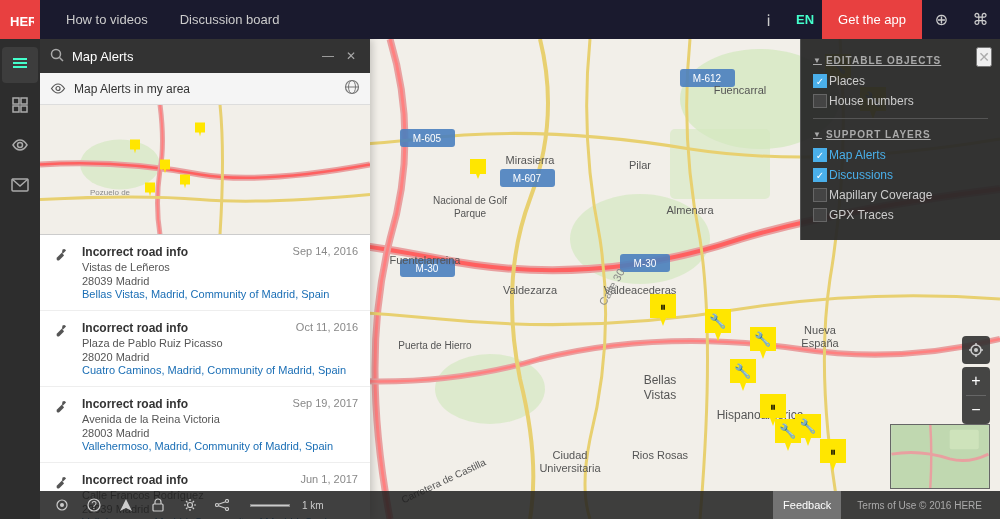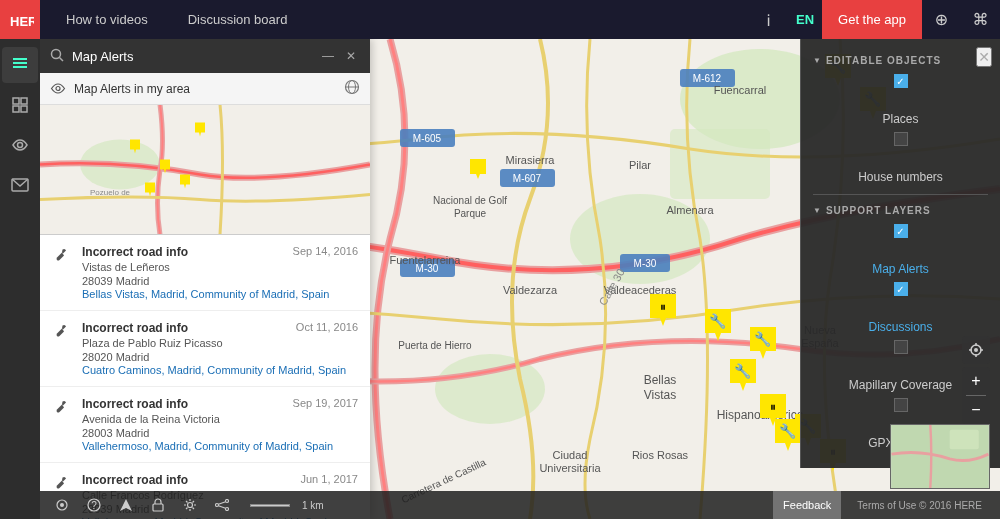--- a/index.html
+++ b/index.html
@@ -7,21 +7,21 @@
 
     
     .top-nav {
       position: absolute; top: 0; left: 0; width: 1000px; height: 39px;
       background: #1a1a2e; display: flex; align-items: center; z-index: 100;
     }
     .nav-logo {
       width: 40px; height: 39px; background: #e84040; display: flex; align-items: center; justify-content: center;
       color: white; font-weight: bold; font-size: 14px; flex-shrink: 0;
     }
-    .nav-links { display: flex; align-items: flex-start; flex: 1; padding-left: 10px; gap: 8px; }
+    .nav-links { display: flex; align-items: flex-start; flex: 1; padding-left: 10px; }
     .nav-link {
       color: #ccc; font-size: 13px; padding: 0 16px; cursor: pointer; height: 39px;
       display: flex; align-items: center;
     }
     .nav-right { display: flex; align-items: center; margin-left: auto; }
     .nav-icon-btn {
       width: 39px; height: 39px; display: flex; align-items: center; justify-content: center;
       color: #ccc; cursor: pointer; font-size: 16px;
     }
     .nav-lang {
@@ -103,25 +103,25 @@
     .right-panel {
       position: absolute; top: 0; right: 0; width: 200px;
       background: rgba(40,40,40,0.95); z-index: 10; padding: 12px;
       border-left: 1px solid #555;
     }
     .right-panel-close {
       position: absolute; top: 8px; right: 8px; color: #aaa; cursor: pointer; font-size: 14px;
     }
     .section-title {
       color: #aaa; font-size: 10px; font-weight: bold; letter-spacing: 1px;
-      margin-bottom: 8px; margin-top: 4px; display: flex; align-items: center; gap: 4px;
+      margin-bottom: 8px; margin-top: 4px; display: flex; align-items: center; gap: 4px; text-decoration: underline;
     }
     .section-title::before { content: '▼'; font-size: 8px; }
     .checkbox-row {
-      display: flex; align-items: center; gap: 24px; margin-bottom: 6px; cursor: pointer; flex-direction: column;
+      display: flex; align-items: center; gap: 2px; margin-bottom: 6px; cursor: pointer;
     }
     .cb {
       width: 14px; height: 14px; border: 1px solid #666; background: #444;
       display: flex; align-items: center; justify-content: center; flex-shrink: 0;
     }
     .cb.checked { background: #4aafea; border-color: #4aafea; }
     .cb.checked::after { content: '✓'; color: white; font-size: 10px; }
     .cb-label { color: #ccc; font-size: 12px; }
     .cb-label.map-alerts { color: #4aafea; }
     .cb-label.discussions { color: #4aafea; }

